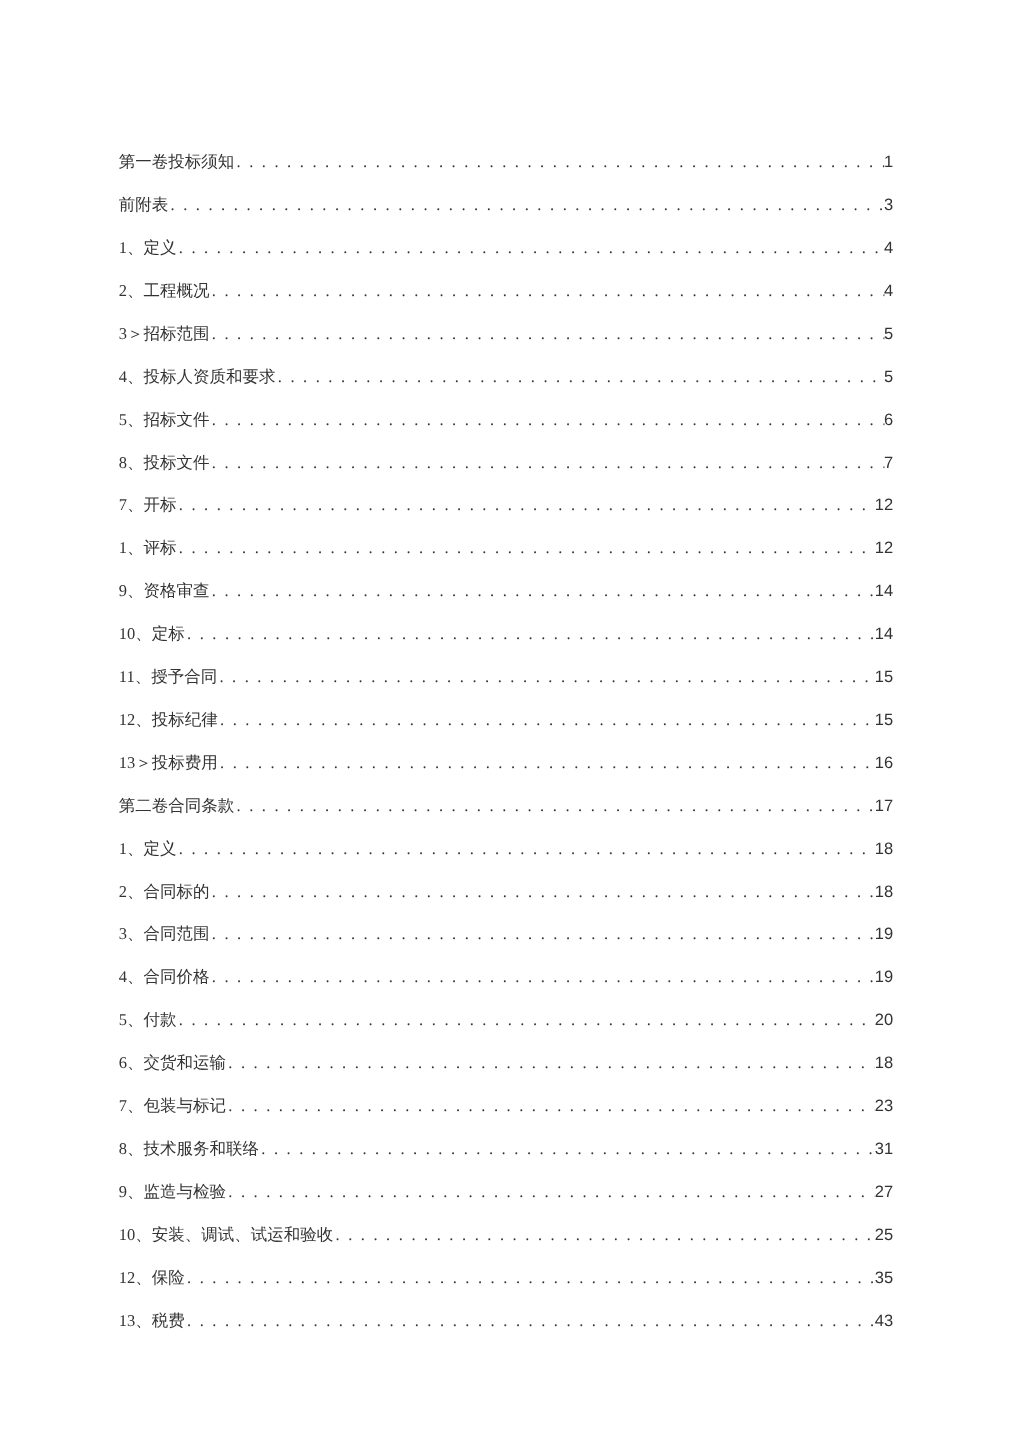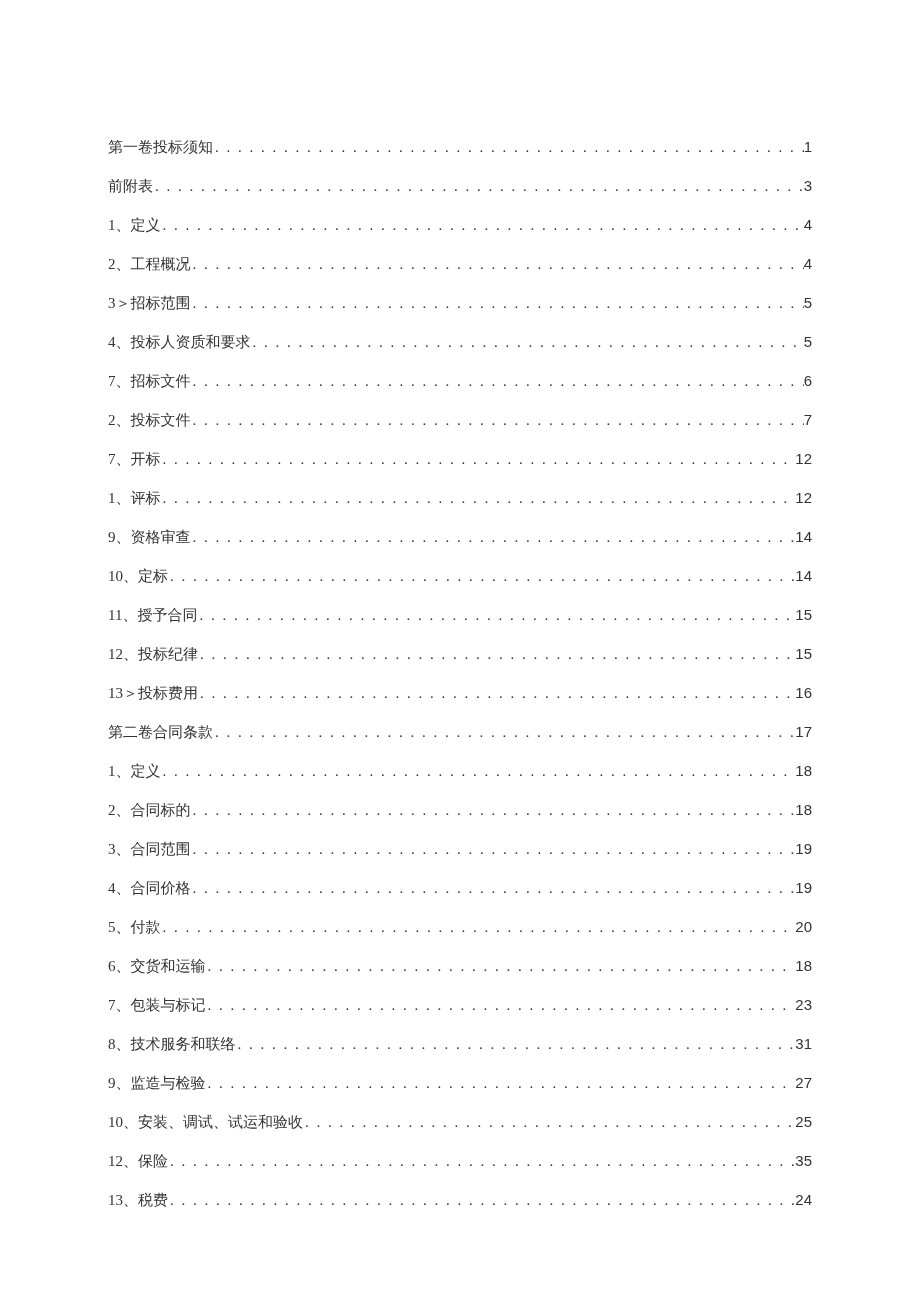--- a/index.html
+++ b/index.html
@@ -72,26 +72,26 @@
       <span class="toc-label">3＞招标范围</span>
       <span class="toc-dots"></span>
       <span class="toc-page">5</span>
     </div>
     <div class="toc-entry">
       <span class="toc-label">4、投标人资质和要求</span>
       <span class="toc-dots"></span>
       <span class="toc-page">5</span>
     </div>
     <div class="toc-entry">
-      <span class="toc-label">7、招标文件</span>
+      <span class="toc-label">5、招标文件</span>
       <span class="toc-dots"></span>
       <span class="toc-page">6</span>
     </div>
     <div class="toc-entry">
-      <span class="toc-label">2、投标文件</span>
+      <span class="toc-label">8、投标文件</span>
       <span class="toc-dots"></span>
       <span class="toc-page">7</span>
     </div>
     <div class="toc-entry">
       <span class="toc-label">7、开标</span>
       <span class="toc-dots"></span>
       <span class="toc-page">12</span>
     </div>
     <div class="toc-entry">
       <span class="toc-label">1、评标</span>
@@ -179,15 +179,15 @@
       <span class="toc-page">25</span>
     </div>
     <div class="toc-entry">
       <span class="toc-label">12、保险</span>
       <span class="toc-dots"></span>
       <span class="toc-page">35</span>
     </div>
     <div class="toc-entry">
       <span class="toc-label">13、税费</span>
       <span class="toc-dots"></span>
-      <span class="toc-page">24</span>
+      <span class="toc-page">43</span>
     </div>
   </div>
 
 </body></html>

